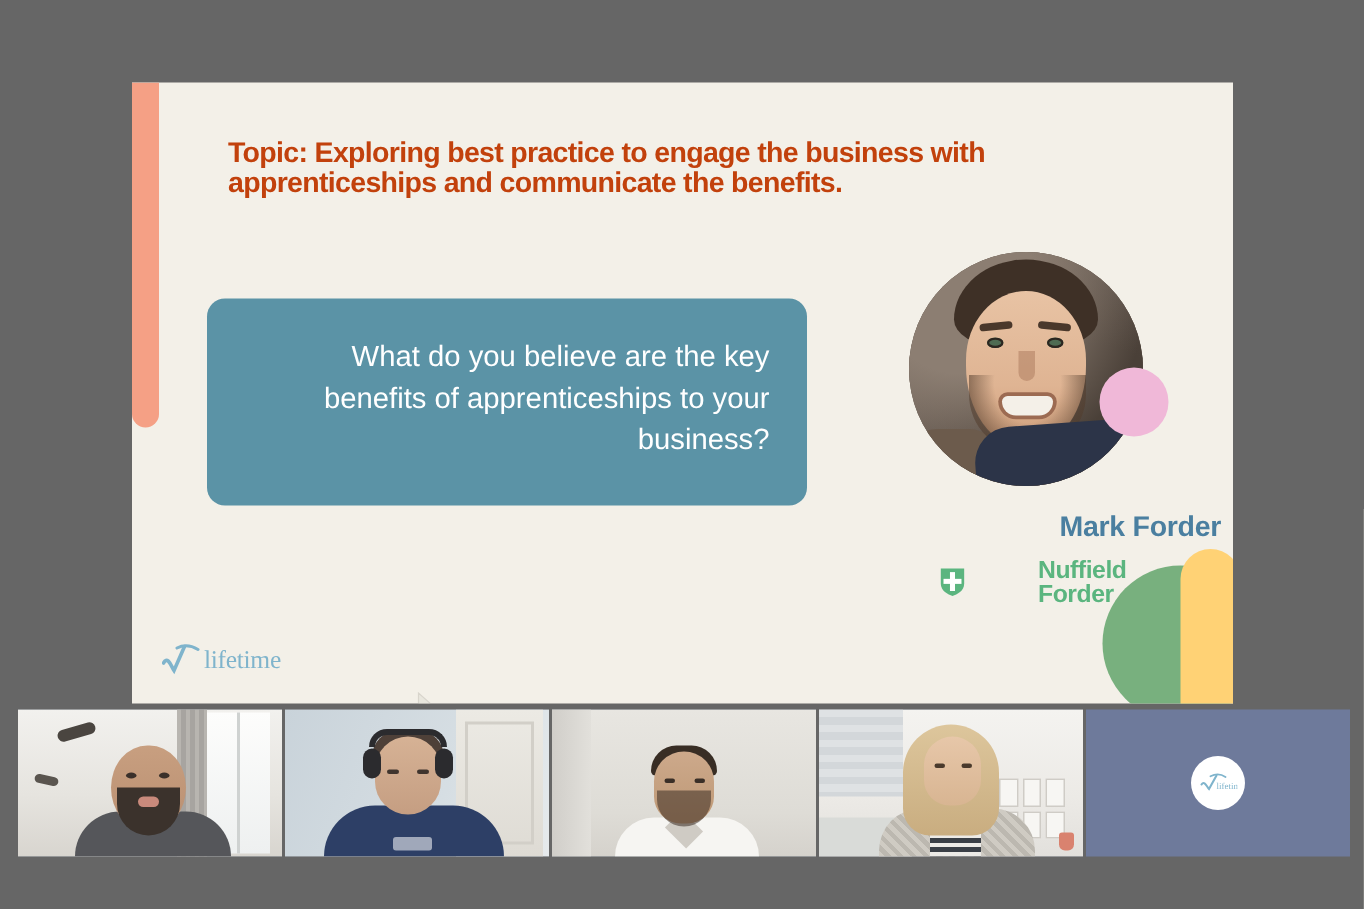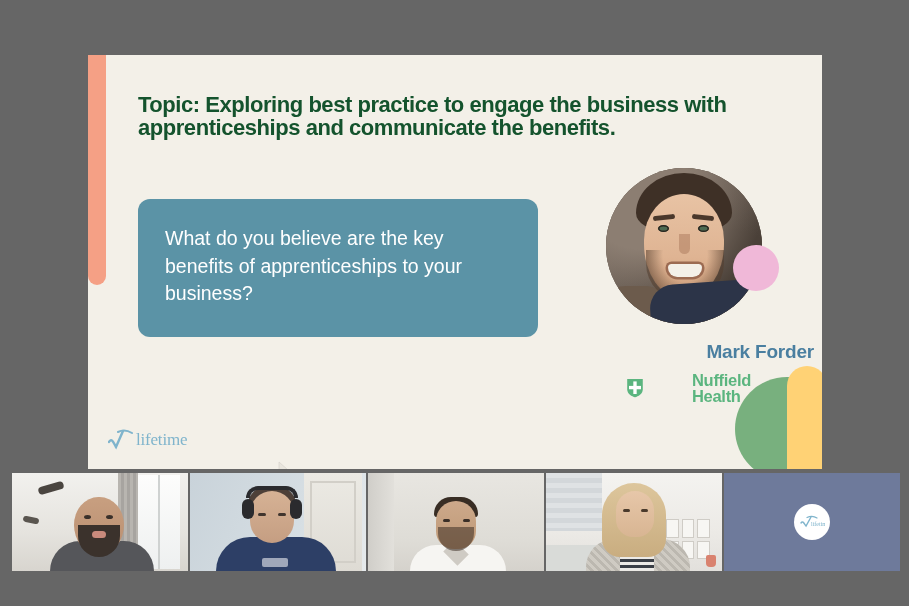--- a/index.html
+++ b/index.html
@@ -14,27 +14,27 @@
   
   #slide {
     position: absolute; left: 88px; top: 55px; width: 734px; height: 414px;
     background: #f3f0e8; overflow: hidden;
   }
   #accent-bar {
     position: absolute; left: 0; top: 0; width: 18px; height: 230px;
     background: #f5a085; border-bottom-left-radius: 9px; border-bottom-right-radius: 9px;
   }
   #slide-title {
-    position: absolute; left: 50px; top: 38px; width: 620px;
-    color: #14532d; font-weight: bold; font-size: 22px; line-height: 1.06;
+    position: absolute; left: 64px; top: 38px; width: 620px;
+    color: #c2410c; font-weight: bold; font-size: 19px; line-height: 1.06;
     letter-spacing: -0.45px;
   }
   #question-box {
     position: absolute; left: 50px; top: 144px; width: 400px; height: 138px;
-    background: #5b93a6; border-radius: 12px;
+    background: #5b93a6; border-radius: 12px; text-align: right;
   }
   #question-text {
     position: absolute; left: 27px; top: 26px; width: 348px;
     color: #ffffff; font-size: 19.5px; line-height: 1.42; font-weight: 400;
   }
 
   
   #pink-circle {
     position: absolute; left: 645px; top: 190px; width: 46px; height: 46px;
     border-radius: 50%; background: #f0b8d8;
@@ -251,21 +251,21 @@
     <div id="speaker-name">Mark Forder</div>
 
     <div id="nuffield-logo">
       <svg width="30" height="34" viewBox="0 0 30 34">
         <path d="M2 2 H28 V19 C28 27 20 31 15 32.5 C10 31 2 27 2 19 Z" fill="#5bb57f"></path>
         <rect x="12.2" y="6" width="5.6" height="21" fill="#ffffff"></rect>
         <rect x="5" y="13.5" width="20" height="5.6" fill="#ffffff"></rect>
       </svg>
       <div id="nuffield-wordmark">
         <div>Nuffield</div>
-        <div>Health</div>
+        <div>Forder</div>
       </div>
     </div>
 
     <div id="lifetime-logo">
       <svg width="26" height="22" viewBox="0 0 26 22">
         <path d="M1 13 C4 8 6 15 8 18 L15 2" stroke="#7fb4cc" stroke-width="2.4" fill="none" stroke-linecap="round"></path>
         <path d="M10 3 C14 1 19 1 24 4" stroke="#7fb4cc" stroke-width="2" fill="none" stroke-linecap="round"></path>
       </svg>
       <div id="lifetime-word">lifetime</div>
     </div>

